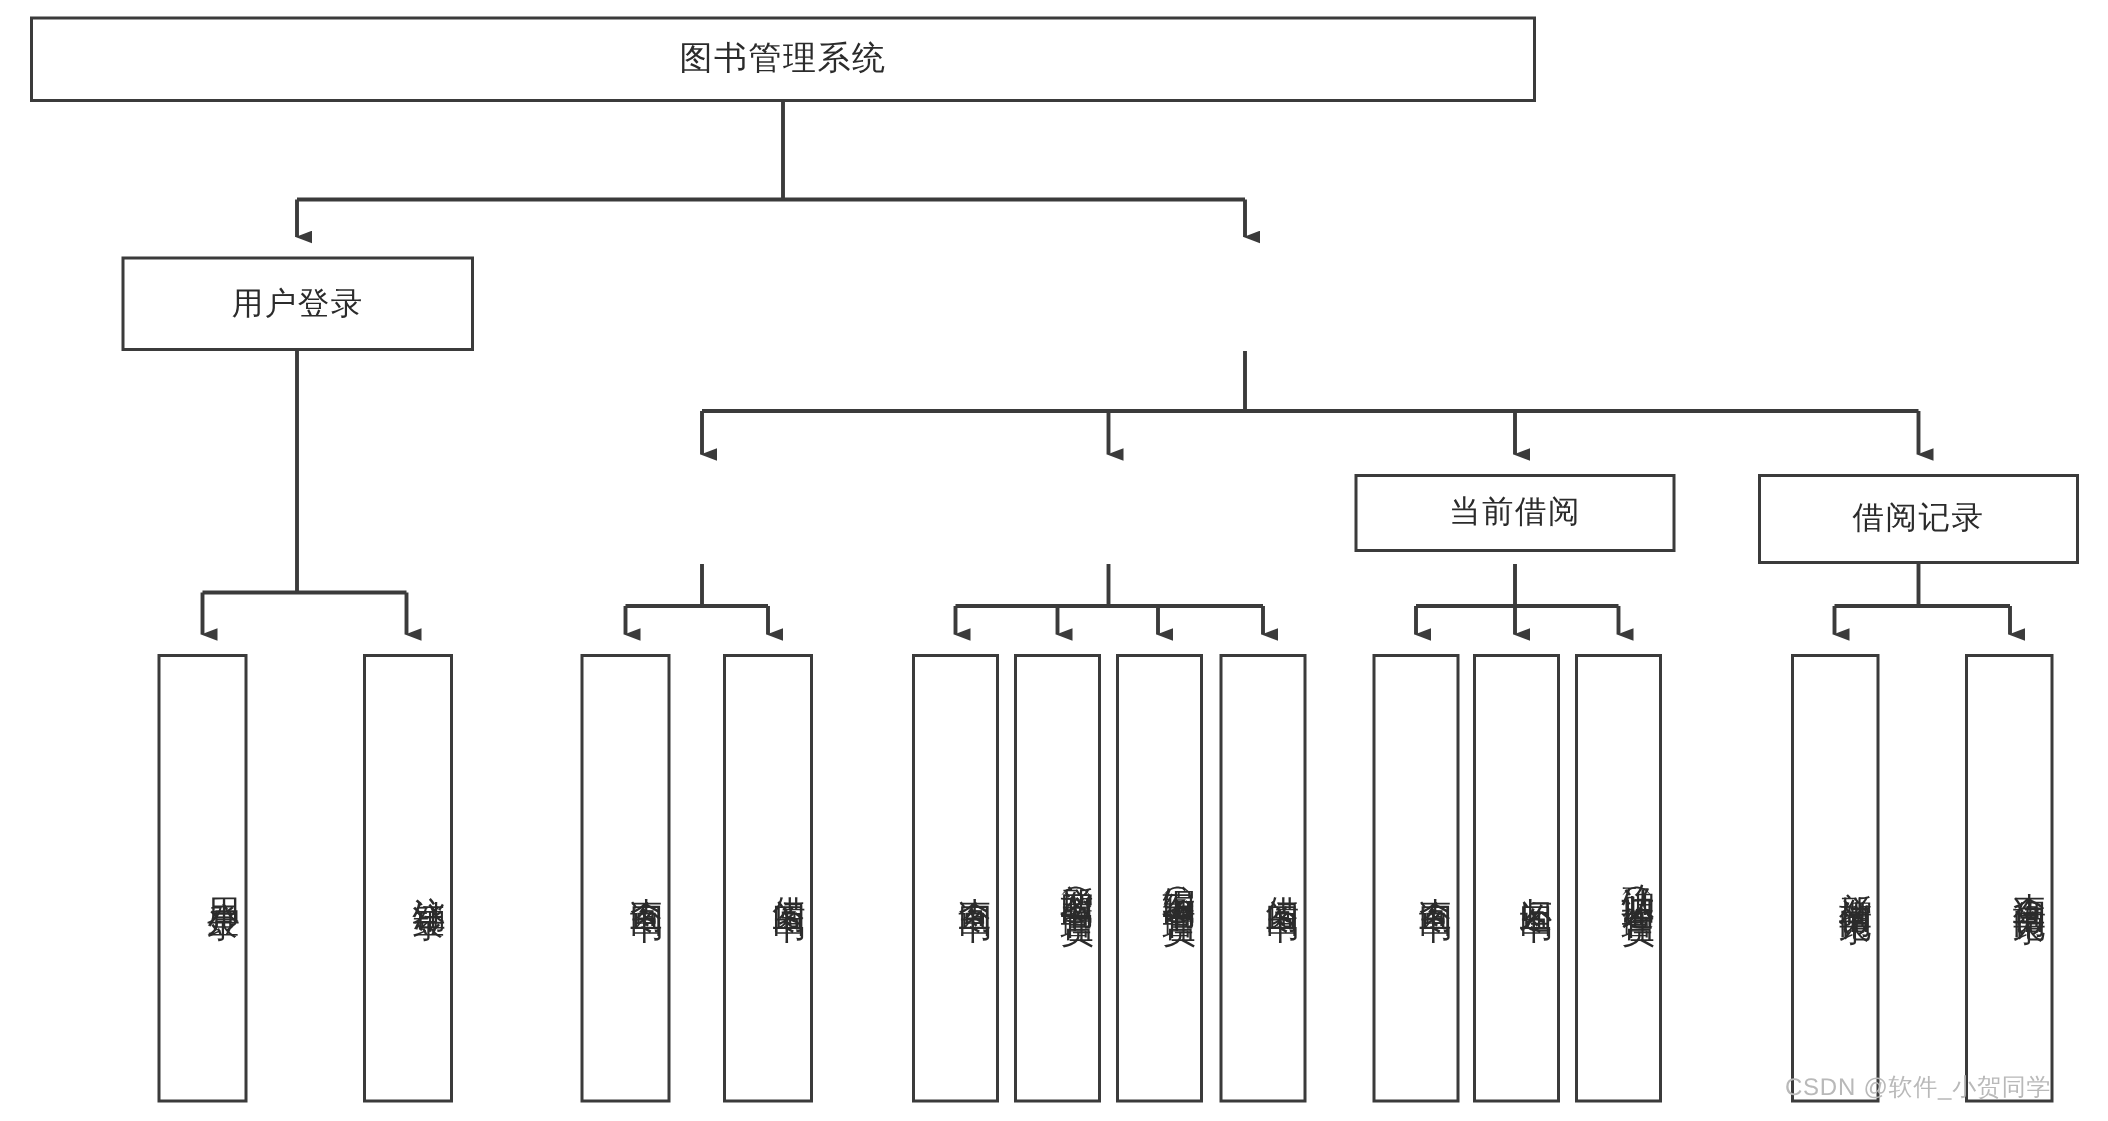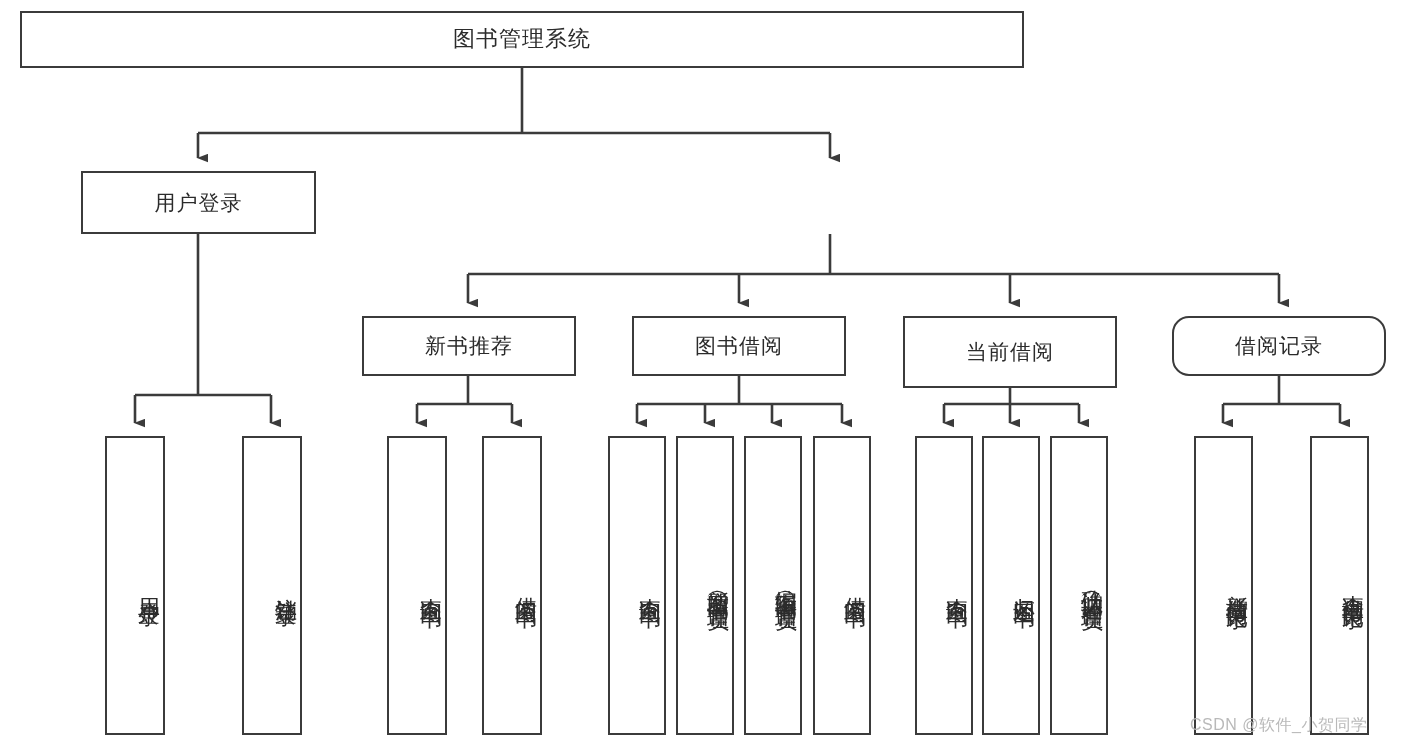--- a/index.html
+++ b/index.html
@@ -119,24 +119,22 @@
       <path d="M1223,404 L1340,404"></path>
       <path d="M1223,404 L1223,423" marker-end="url(#arrow)"></path>
       <path d="M1340,404 L1340,423" marker-end="url(#arrow)"></path>
     </g>
   </svg>
 
   <div class="node node-h node-root" style="left:20px; top:11px; width:1004px; height:57px;">图书管理系统</div>
 
   <div class="node node-h" style="left:81px; top:171px; width:235px; height:63px;">用户登录</div>
 
-  <div class="node node-h" style="left:362px; top:316px; width:214px; height:60px;">新书推荐</div>
-  <div class="node node-h" style="left:632px; top:316px; width:214px; height:60px;">图书借阅</div>
-  <div class="node node-h" style="left:903px; top:316px; width:214px; height:72px;">当前借阅</div>
-  <div class="node node-h" style="left:1172px; top:316px; width:214px; height:60px;border-radius:17px;">借阅记录</div>
+  <div class="node node-h" style="left:903px; top:316px; width:214px; height:52px;">当前借阅</div>
+  <div class="node node-h" style="left:1172px; top:316px; width:214px; height:60px;">借阅记录</div>
 
   <div class="node node-v" style="left:105px; top:436px; width:60px; height:299px;">用户登录</div>
   <div class="node node-v" style="left:242px; top:436px; width:60px; height:299px;">注销登录</div>
 
   <div class="node node-v" style="left:387px; top:436px; width:60px; height:299px;">查询图书</div>
   <div class="node node-v" style="left:482px; top:436px; width:60px; height:299px;">借阅图书</div>
 
   <div class="node node-v" style="left:608px; top:436px; width:58px; height:299px;">查询图书</div>
   <div class="node node-v pad-top" style="left:676px; top:436px; width:58px; height:299px;">新增图书（管理员）</div>
   <div class="node node-v pad-top" style="left:744px; top:436px; width:58px; height:299px;">编辑图书（管理员）</div>

